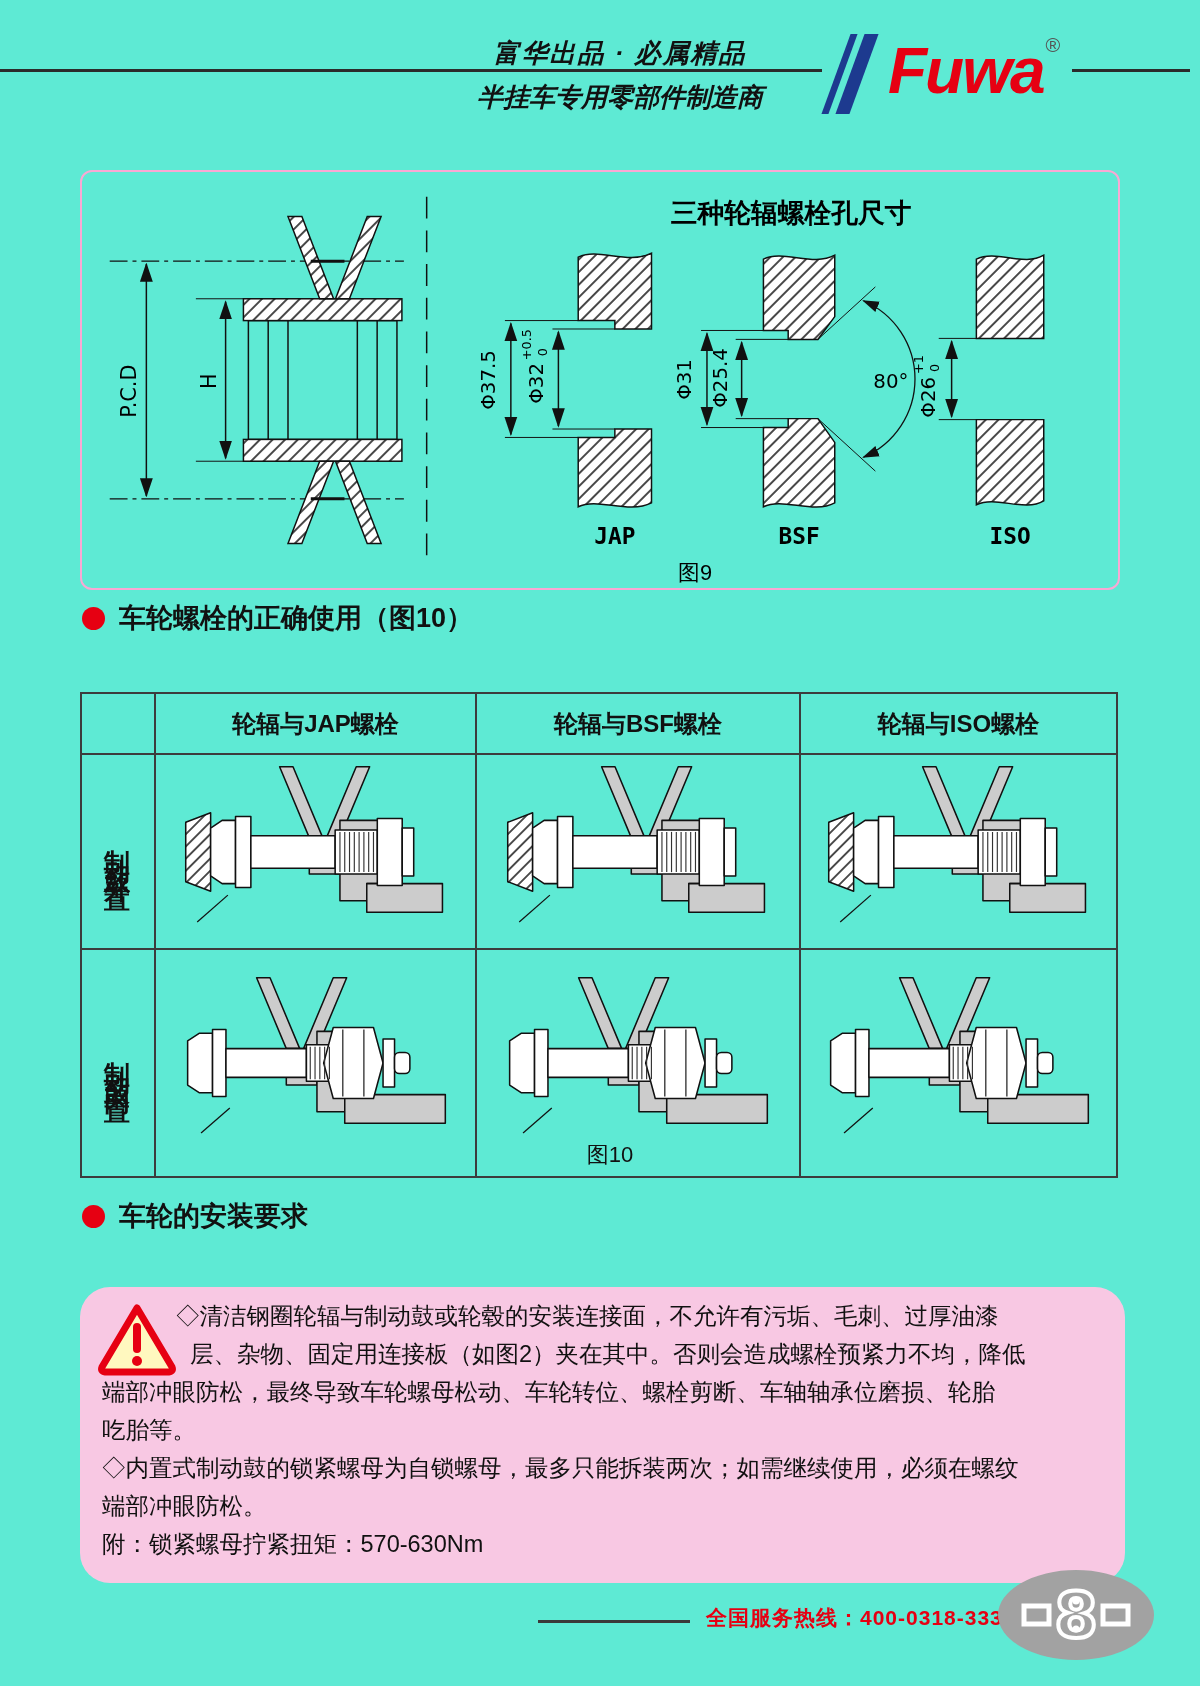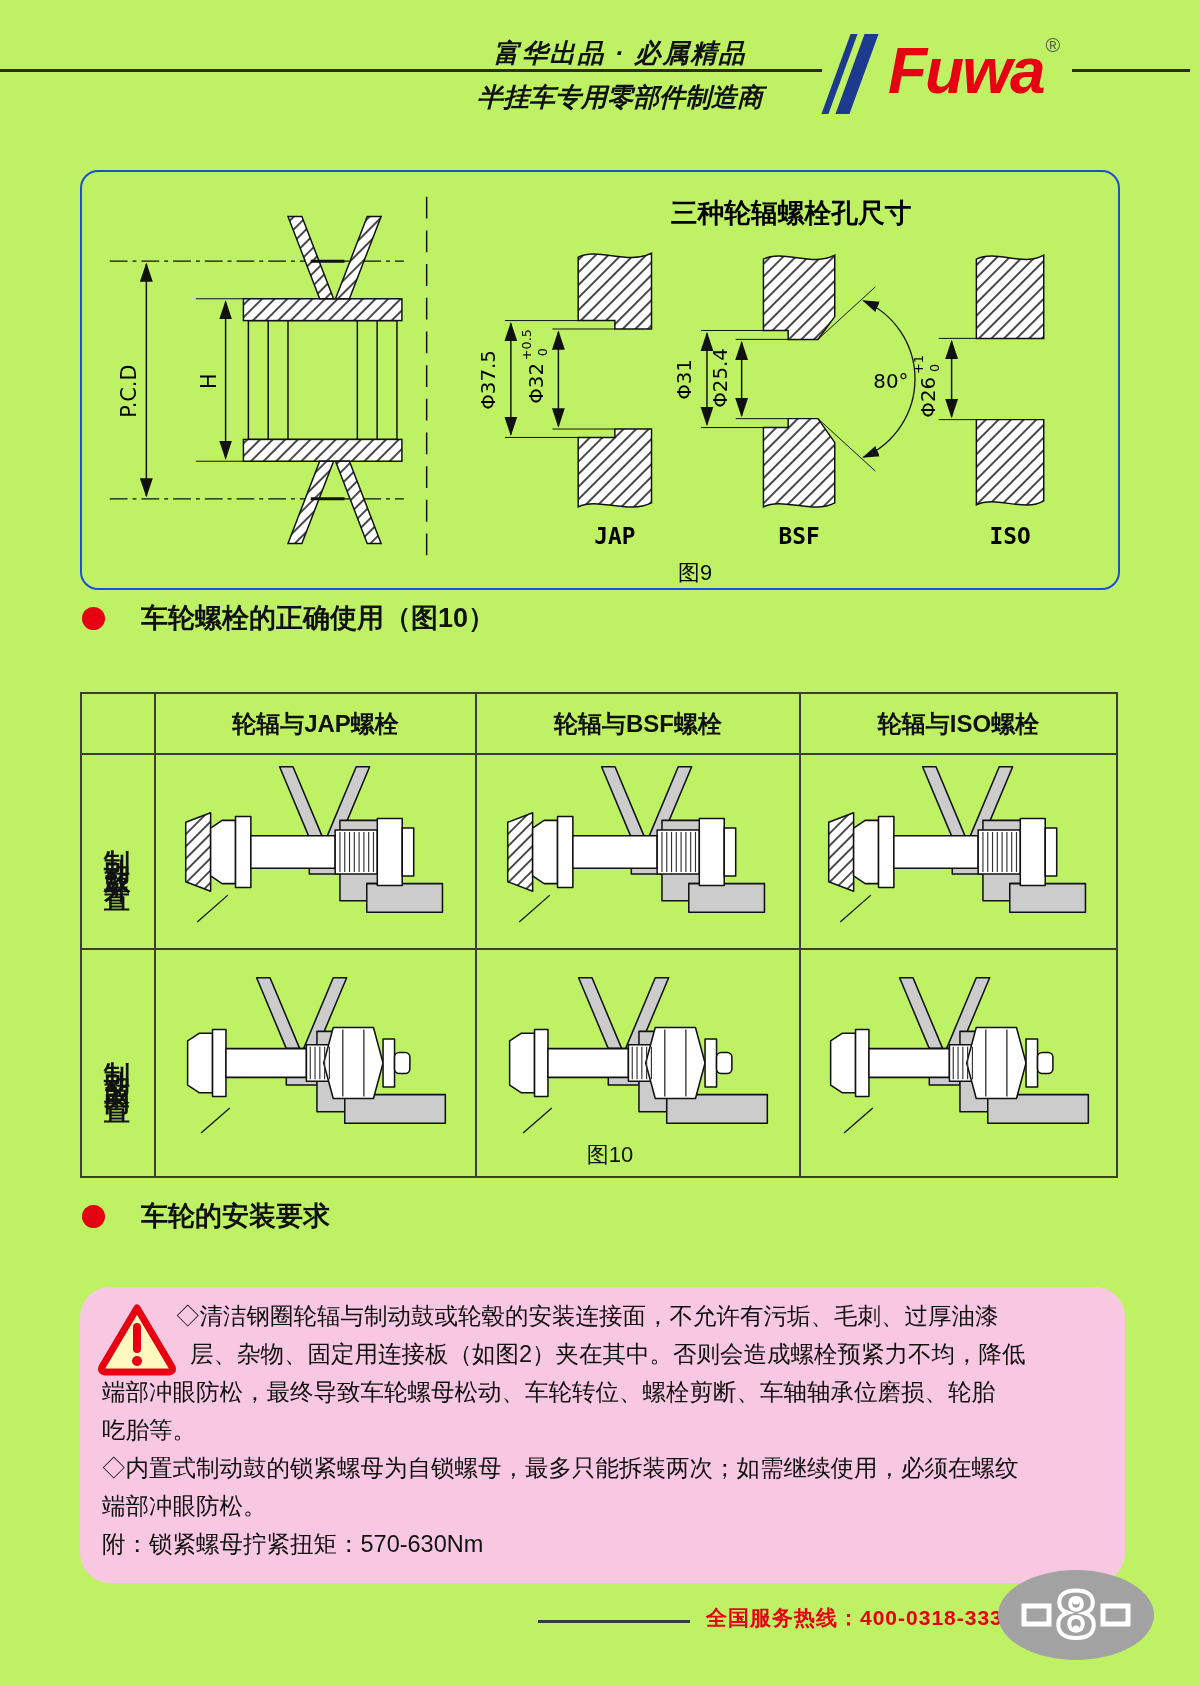--- a/index.html
+++ b/index.html
@@ -1,17 +1,17 @@
 <!DOCTYPE html>
 <html><head>
 <meta charset="utf-8">
 <style>
   html,body { margin:0; padding:0; background:#ffffff; }
   body { font-family:"Liberation Sans", sans-serif; color:#111; }
-  .page { position:relative; width:1200px; height:1686px; background:#bef264; overflow:hidden; }
+  .page { position:relative; width:1200px; height:1686px; background:#5eead4; overflow:hidden; }
   .abs { position:absolute; }
 
   
   .slogan-top { top:36px; left:430px; width:380px; text-align:center;
 ardo    font-size:26px; font-weight:bold; font-style:italic; letter-spacing:2px; }
   .slogan-top { top:36px; left:430px; width:380px; text-align:center;
     font-size:26px; font-weight:bold; font-style:italic; letter-spacing:2px; }
   .rule-left  { top:69px; left:0; width:822px; height:3px; background:#2b2b2b; }
   .rule-right { top:69px; left:1072px; width:118px; height:3px; background:#2b2b2b; }
   .slogan-bottom { top:80px; left:440px; width:360px; text-align:center;
@@ -19,29 +19,29 @@
   .logo { top:28px; left:836px; height:90px; display:flex; align-items:flex-start; }
   .logo-slashes { display:flex; gap:7px; margin-top:6px; transform:skewX(-20deg); }
   .logo-slash-thin { width:7px; height:80px; background:#1d3a8f; }
   .logo-slash-thick { width:14px; height:80px; background:#1d3a8f; }
   .logo-word { font-size:64px; font-weight:800; font-style:italic; color:#e60012;
     letter-spacing:-2px; line-height:86px; margin-left:24px; }
   .logo-reg { font-size:20px; color:#555; margin-left:2px; margin-top:6px; font-style:normal; }
 
   
   .fig9-box { top:170px; left:80px; width:1040px; height:420px;
-    border:2px solid #1d4ed8; border-radius:18px; box-sizing:border-box; }
+    border:2px solid #f9a8d4; border-radius:12px; box-sizing:border-box; }
   .fig9-box svg { display:block; }
   text.dim { font-family:"DejaVu Sans", sans-serif; }
   text.tech { font-family:"DejaVu Sans Mono", monospace; font-weight:bold; }
 
   
   .sec-head { left:82px; display:flex; align-items:center; gap:14px; }
   .sec-bullet { width:23px; height:23px; border-radius:50%; background:#e60012; }
-  .sec-title { font-size:27px; font-weight:bold;margin-left:22px; }
+  .sec-title { font-size:27px; font-weight:bold; }
 
   
   .t10 { top:692px; left:80px; width:1038px; height:486px; box-sizing:border-box;
     border:2px solid #3c3c3c; display:grid;
     grid-template-columns:74px 321px 324px 1fr;
     grid-template-rows:61px 195px 1fr; }
   .t10 > div { border-right:2px solid #3c3c3c; border-bottom:2px solid #3c3c3c;
     display:flex; align-items:center; justify-content:center; box-sizing:border-box; }
   .t10 > div:nth-child(4n) { border-right:none; }
   .t10 > div:nth-child(n+9) { border-bottom:none; }

